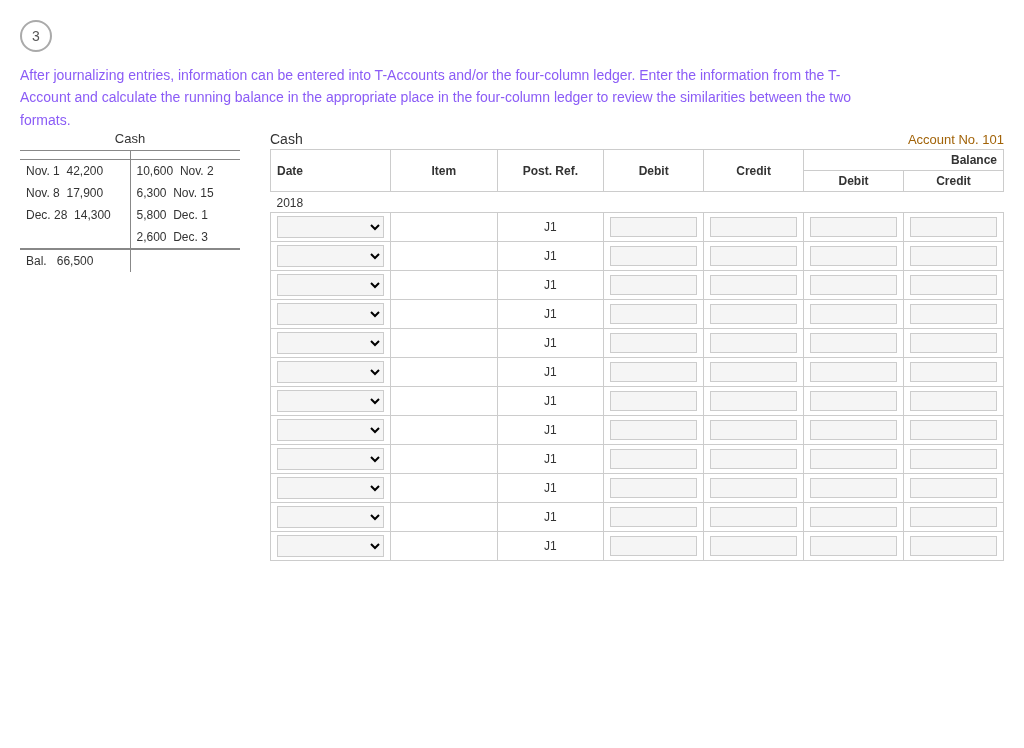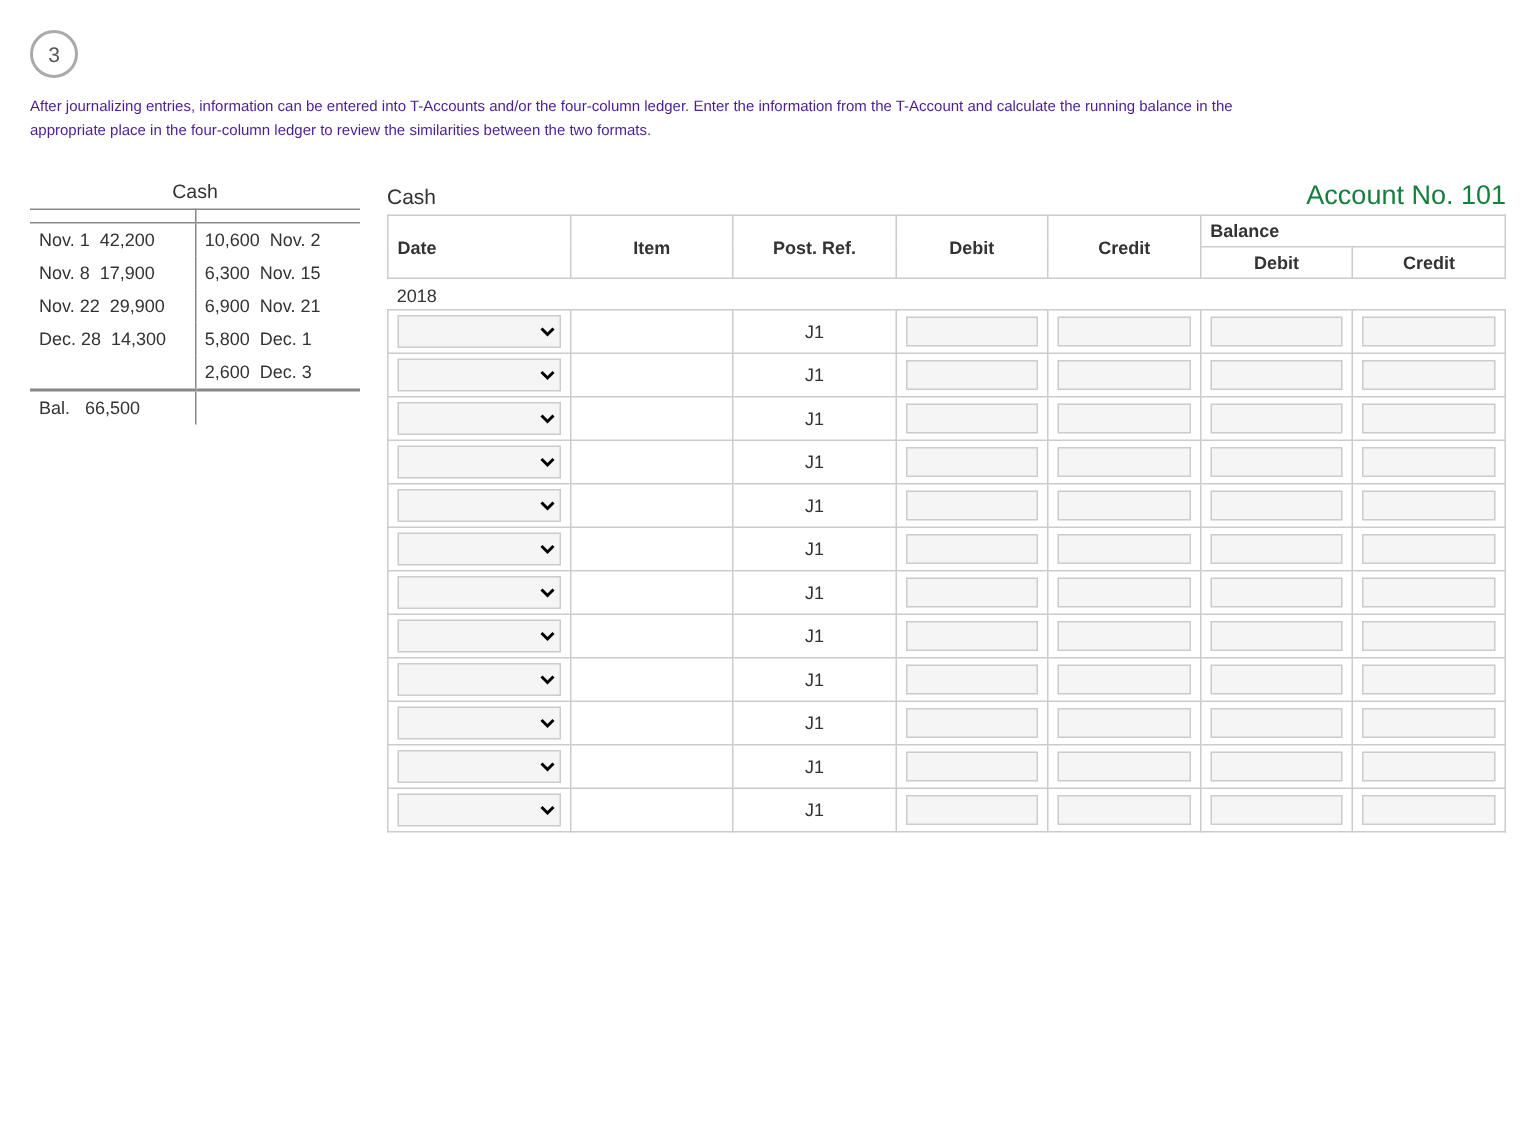--- a/index.html
+++ b/index.html
@@ -20,30 +20,29 @@
       border: 2px solid #aaa;
       display: inline-flex;
       align-items: center;
       justify-content: center;
       font-size: 14px;
       color: #555;
       margin-bottom: 12px;
     }
 
     .description {
-      font-size: 10px;
+      font-size: 14px;
       line-height: 1.6;
       max-width: 850px;
-      margin-bottom: 24px;
-      color: #4c1d95;
+      color: #8b5cf6;
     }
 
     .content-area {
       display: flex;
-      gap: 18px;
+      gap: 30px;
       align-items: flex-start;
     }
 
     
     .t-account {
       min-width: 220px;
       width: 220px;
     }
 
     .t-account-title {
@@ -91,22 +90,22 @@
       margin-bottom: 2px;
     }
 
     .ledger-title {
       font-size: 14px;
       font-weight: normal;
       color: #333;
     }
 
     .account-no {
-      font-size: 18px;
-      color: #15803d;
+      font-size: 13px;
+      color: #a16207;
     }
 
     .ledger-table {
       width: 100%;
       border-collapse: collapse;
       font-size: 12px;
     }
 
     .ledger-table th, .ledger-table td {
       border: 1px solid #ccc;
@@ -115,21 +114,21 @@
       color: #333;
     }
 
     .ledger-table th {
       background: #fff;
       font-weight: bold;
       border: 1px solid #ccc;
     }
 
     .ledger-table .balance-header {
-      text-align: left;
+      text-align: right;
     }
 
     .ledger-table .date-col {
       text-align: left;
       width: 90px;
     }
 
     .ledger-table .item-col {
       width: 80px;
     }
@@ -197,24 +196,20 @@
         <tr>
           <td class="left-col"><span>Nov. 1</span>&nbsp;&nbsp;<span>42,200</span></td>
           <td><span>10,600</span>&nbsp;&nbsp;<span>Nov. 2</span></td>
         </tr>
 
         <tr>
           <td class="left-col"><span>Nov. 8</span>&nbsp;&nbsp;<span>17,900</span></td>
           <td><span>6,300</span>&nbsp;&nbsp;<span>Nov. 15</span></td>
         </tr>
 
-        <tr>
-          <td class="left-col"><span>Nov. 22</span>&nbsp;&nbsp;<span>29,900</span></td>
-          <td><span>6,900</span>&nbsp;&nbsp;<span>Nov. 21</span></td>
-        </tr>
 
 
         <tr>
           <td class="left-col"><span>Dec. 28</span>&nbsp;&nbsp;<span>14,300</span></td>
           <td><span>5,800</span>&nbsp;&nbsp;<span>Dec. 1</span></td>
         </tr>
 
         <tr>
           <td class="left-col"></td>
           <td><span>2,600</span>&nbsp;&nbsp;<span>Dec. 3</span></td>

